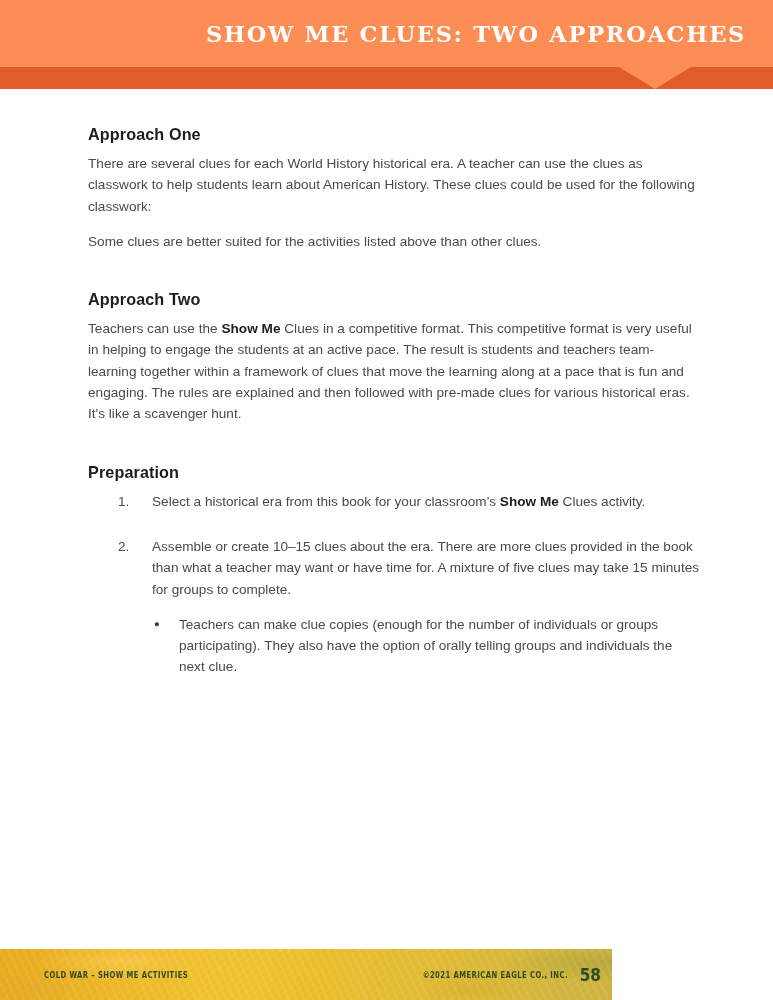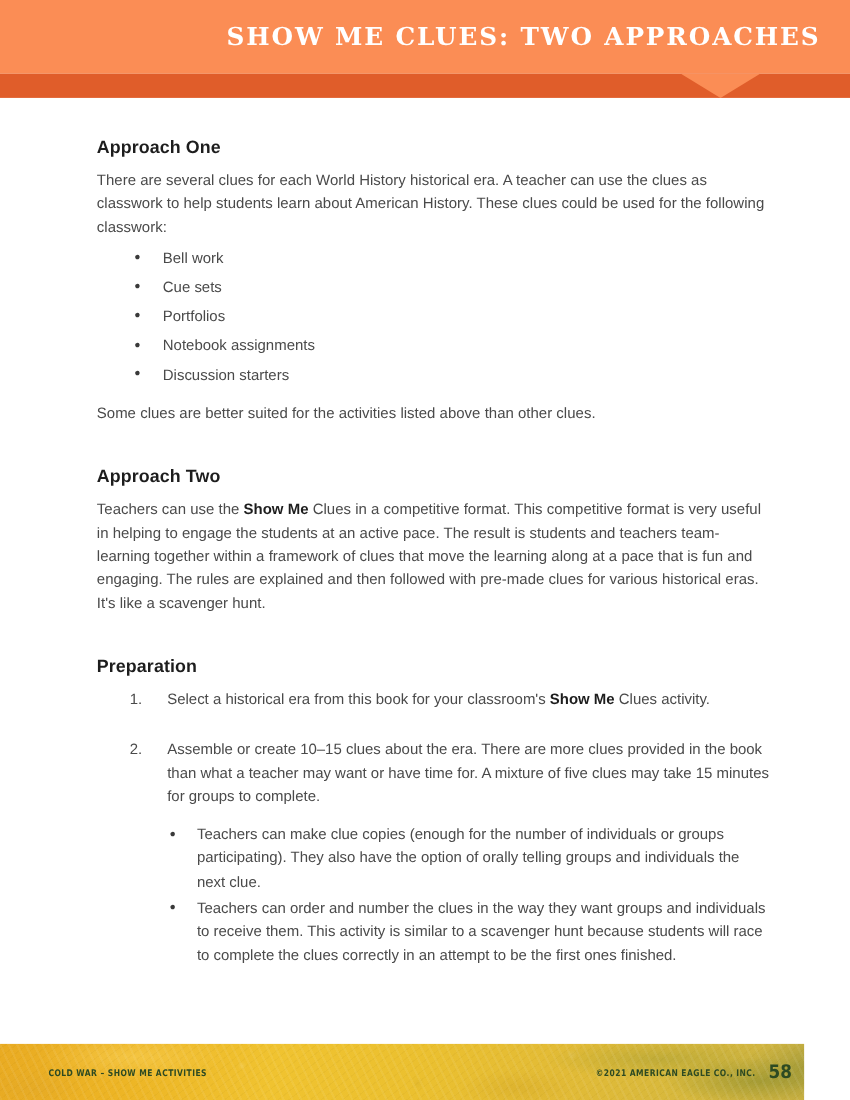--- a/index.html
+++ b/index.html
@@ -167,21 +167,21 @@
     font-size: 9.5px;
     color: #3a3a3a;
     line-height: 21.3px;
   }
 
   
   .footer {
     position: absolute;
     left: 0;
     bottom: 0;
-    width: 731px;
+    width: 612px;
     height: 51px;
     overflow: hidden;
     background:
       radial-gradient(ellipse 120px 30px at 690px 34px, rgba(120,130,40,0.50) 0%, rgba(120,130,40,0.0) 72%),
       radial-gradient(ellipse 150px 26px at 600px 14px, rgba(150,150,50,0.38) 0%, rgba(150,150,50,0) 70%),
       radial-gradient(ellipse 90px 34px at 745px 18px, rgba(110,125,45,0.42) 0%, rgba(110,125,45,0) 75%),
       radial-gradient(ellipse 70px 22px at 470px 40px, rgba(214,170,40,0.5) 0%, rgba(214,170,40,0) 75%),
       radial-gradient(ellipse 110px 28px at 120px 12px, rgba(250,210,90,0.55) 0%, rgba(250,210,90,0) 78%),
       radial-gradient(ellipse 60px 24px at 30px 40px, rgba(226,168,40,0.55) 0%, rgba(226,168,40,0) 78%),
       linear-gradient(100deg, #e9ab22 0%, #edb525 16%, #f0c330 34%, #ebc02f 52%, #e2bb36 70%, #d6b83d 86%, #cdb344 100%);
@@ -239,44 +239,36 @@
   <div class="header-band-dark"></div>
   <div class="header-notch"></div>
   <div class="header-title">Show Me Clues: Two Approaches</div>
 </div>
 
 <div class="content">
 
   <div class="section">
     <h2 class="section-heading">Approach One</h2>
     <p class="body-text">There are several clues for each World History historical era. A teacher can use the clues as classwork to help students learn about American History. These clues could be used for the following classwork:</p>
-    <ul class="bullets">
-      <li>Bell work</li>
-      <li>Cue sets</li>
-      <li>Portfolios</li>
-      <li>Notebook assignments</li>
-      <li>Discussion starters</li>
-    </ul>
     <p class="body-text tail">Some clues are better suited for the activities listed above than other clues.</p>
   </div>
 
   <div class="section">
     <h2 class="section-heading">Approach Two</h2>
     <p class="body-text"><span>Teachers can use the </span><strong>Show Me</strong><span> Clues in a competitive format. This competitive format is very useful in helping to engage the students at an active pace. The result is students and teachers team-learning together within a framework of clues that move the learning along at a pace that is fun and engaging. The rules are explained and then followed with pre-made clues for various historical eras. It's like a scavenger hunt.</span></p>
   </div>
 
   <div class="section">
     <h2 class="section-heading">Preparation</h2>
     <ol class="numbered">
       <li><span>Select a historical era from this book for your classroom's </span><strong>Show Me</strong><span> Clues activity.</span></li>
       <li>
         <span>Assemble or create 10–15 clues about the era. There are more clues provided in the book than what a teacher may want or have time for. A mixture of five clues may take 15 minutes for groups to complete.</span>
         <ul class="sub-bullets">
           <li>Teachers can make clue copies (enough for the number of individuals or groups participating). They also have the option of orally telling groups and individuals the next clue.</li>
-          <li>Teachers can order and number the clues in the way they want groups and individuals to receive them. This activity is similar to a scavenger hunt because students will race to complete the clues correctly in an attempt to be the first ones finished.</li>
         </ul>
       </li>
     </ol>
   </div>
 
 </div>
 
 <div class="footer">
   <div class="footer-texture"></div>
   <div class="footer-inner">

